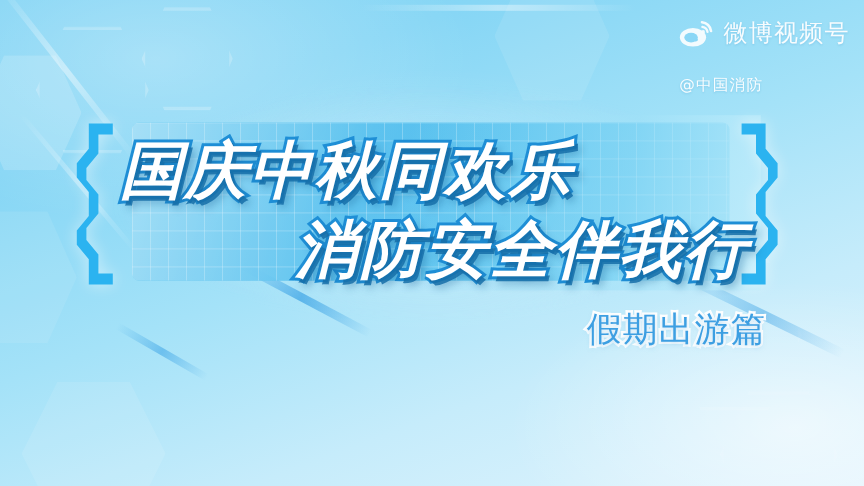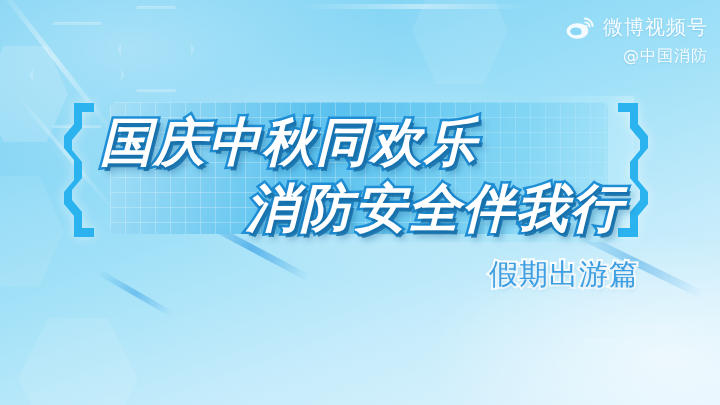--- a/index.html
+++ b/index.html
@@ -116,35 +116,34 @@
     white-space:nowrap;
     color:#3d9fe2;
     -webkit-text-stroke:4px #ffffff;
     paint-order:stroke fill;
     text-shadow:0 2px 4px rgba(120,190,230,.55);
   }
 
   
   .watermark{
     position:absolute;right:12px;top:14px;
-    text-align:right;
     opacity:.93;
   }
   .wm-row{display:flex;align-items:center;justify-content:flex-end;gap:7px;}
   .wm-logo{width:30px;height:24px;display:block;}
   .wm-text{
     font-family:"DejaVu Sans","Liberation Sans",sans-serif;
     font-size:20px;font-weight:normal;
     color:#ffffff;letter-spacing:1px;
     text-shadow:0 1px 2px rgba(70,150,200,.35);
   }
   .wm-sub{
-    margin-top:5px;
-    font-family:"DejaVu Sans","Liberation Sans",sans-serif;
-    font-size:16px;color:#ffffff;letter-spacing:1px;
+    margin-top:21px;
+    font-family:"DejaVu Sans","Liberation Sans",sans-serif;
+    font-size:13px;color:#ffffff;letter-spacing:1px;
     text-shadow:0 1px 2px rgba(70,150,200,.35);
   }
 </style>
 </head>
 <body>
 
 <div id="stage">
 
   <div class="bg-layer">
     <div class="bg-radial"></div>

